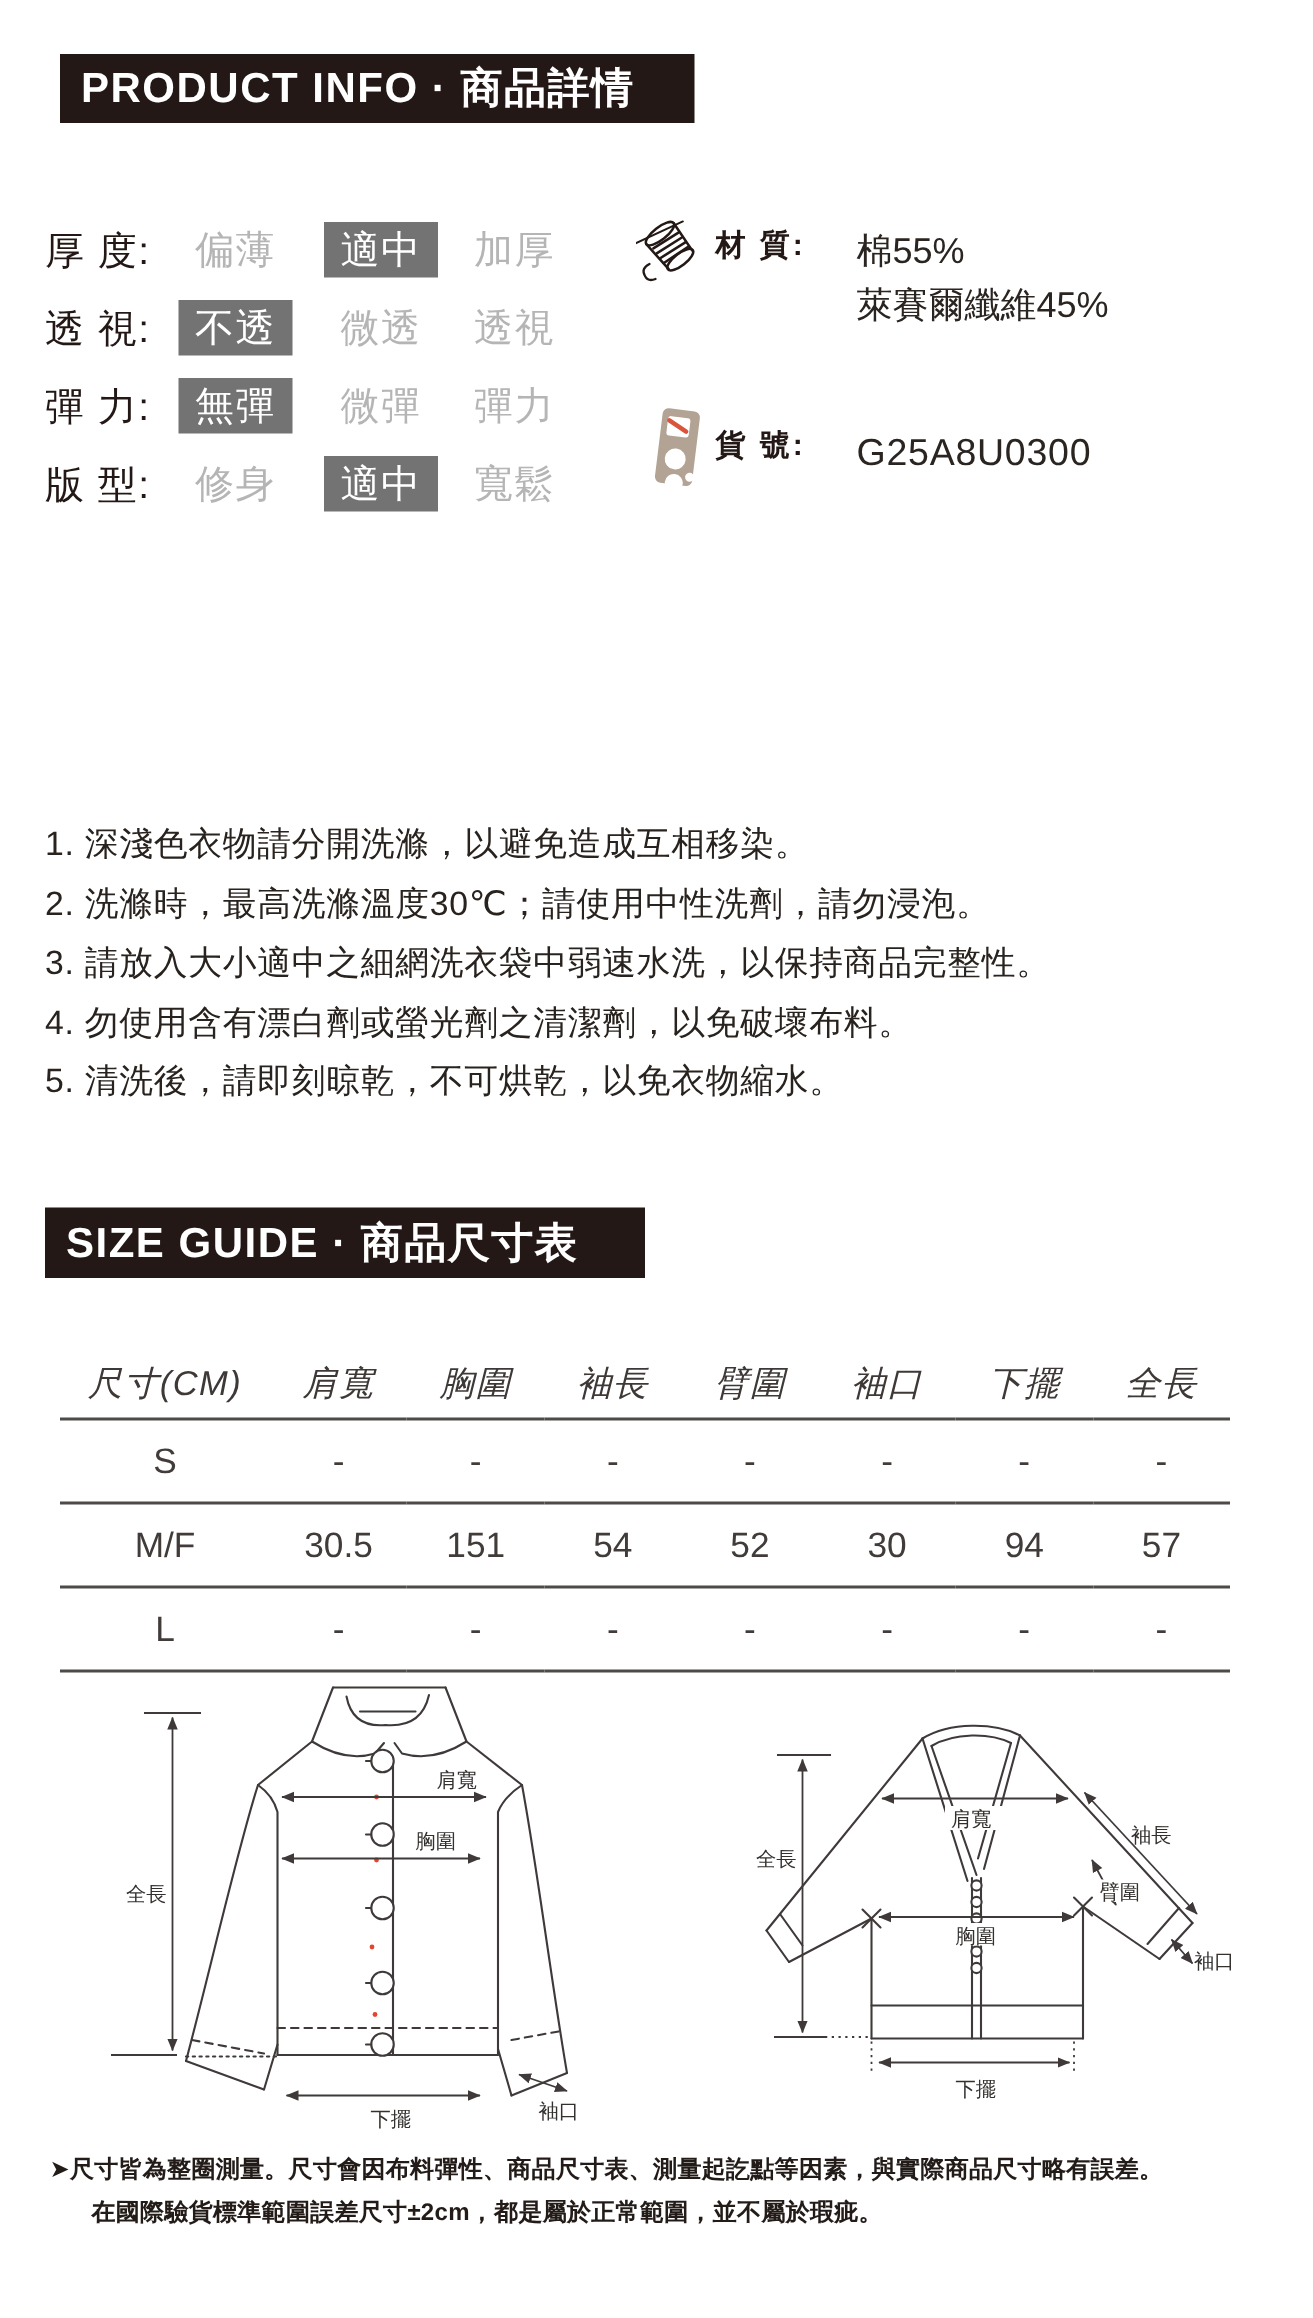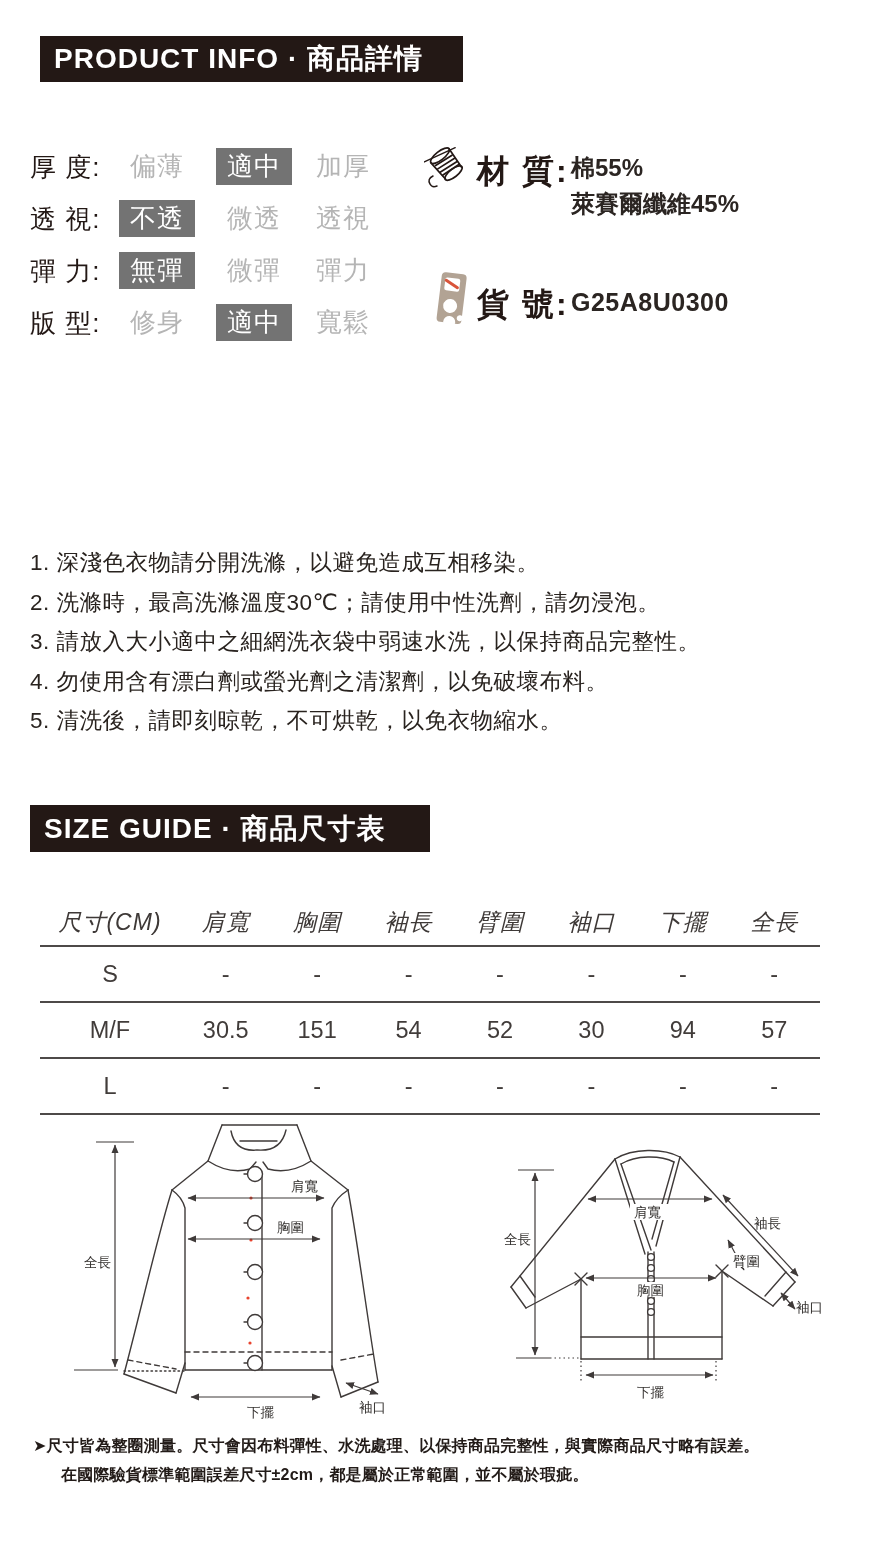--- a/index.html
+++ b/index.html
@@ -11,22 +11,22 @@
     position:absolute;background:#231815;color:#ffffff;display:flex;align-items:center;
     font-weight:bold;font-size:28px;padding-left:14px;letter-spacing:1px;box-sizing:border-box;
   }
   .attr-row{position:absolute;left:30px;height:40px;width:420px;}
   .attr-label{position:absolute;left:0;top:4px;font-size:26px;font-weight:400;color:#231815;letter-spacing:1px;white-space:pre;}
   .opt{position:absolute;top:0;width:92px;height:40px;display:flex;align-items:center;justify-content:center;}
   .opt i{font-style:normal;font-size:26px;color:#b5b5b5;font-weight:500;letter-spacing:1px;}
   .opt i.sel{display:flex;align-items:center;justify-content:center;width:76px;height:37px;background:#737373;color:#ffffff;}
   .s1{left:81px}.s2{left:178px}.s3{left:267px}
   .info-icon{position:absolute;}
-  .info-label{position:absolute;font-size:32px;font-weight:600;letter-spacing:2px;color:#231815;white-space:pre;}
-  .info-value{position:absolute;font-size:24px;font-weight:700;color:#2b2522;line-height:36px;}
+  .info-label{position:absolute;font-size:20px;font-weight:600;letter-spacing:2px;color:#231815;white-space:pre;}
+  .info-value{position:absolute;font-size:24px;font-weight:400;color:#2b2522;line-height:36px;}
   .note{position:absolute;font-size:15.5px;font-weight:700;color:#221b18;letter-spacing:0.2px;}
   .laundry{position:absolute;left:30px;top:543px;width:835px;}
   .laundry div{font-size:22.5px;line-height:39.5px;color:#29231f;letter-spacing:0.5px;}
   table.size{position:absolute;left:40px;top:899px;width:780px;border-collapse:collapse;table-layout:fixed;}
   table.size th{height:44px;font-size:23px;font-weight:500;color:#3e3937;border-bottom:2px solid #4e4a48;text-align:center;vertical-align:middle;letter-spacing:1px;font-style:italic;}
   table.size td{height:52px;font-size:23.5px;font-weight:400;color:#413c3a;border-bottom:2px solid #4e4a48;text-align:center;vertical-align:middle;}
   svg.diag{position:absolute;}
   svg.diag .ln{stroke:#3f3a39;stroke-width:1.4;fill:none;stroke-linecap:round;stroke-linejoin:round;}
   svg.diag .ar{stroke:#3f3a39;stroke-width:1.2;fill:none;}
   svg.diag .dsh{stroke-dasharray:5 4;}
@@ -313,16 +313,16 @@
     <text x="26" y="104">全長</text>
     <text x="276" y="88">袖長</text>
     <rect class="wbg" x="253" y="113" width="30" height="15"></rect>
     <text x="255" y="126" font-size="13">臂圍</text>
     <rect class="wbg" x="156" y="142" width="34" height="15"></rect>
     <text x="159" y="155" font-size="13">胸圍</text>
     <text x="318" y="172">袖口</text>
     <text x="159" y="257" font-size="14">下擺</text>
   </svg>
 
-  <div class="note" style="left:33px;top:1436px;width:820px;font-size:16px">➤尺寸皆為整圈測量。尺寸會因布料彈性、水洗處理、以保持商品完整性，與實際商品尺寸略有誤差。</div>
+  <div class="note" style="left:33px;top:1436px;width:820px;font-size:16px">➤尺寸皆為整圈測量。尺寸會因布料彈性、商品尺寸表、測量起訖點等因素，與實際商品尺寸略有誤差。</div>
   <div class="note" style="left:61px;top:1465px;width:790px;font-size:16px">在國際驗貨標準範圍誤差尺寸±2cm，都是屬於正常範圍，並不屬於瑕疵。</div>
 
 </div>
 
 </body></html>

